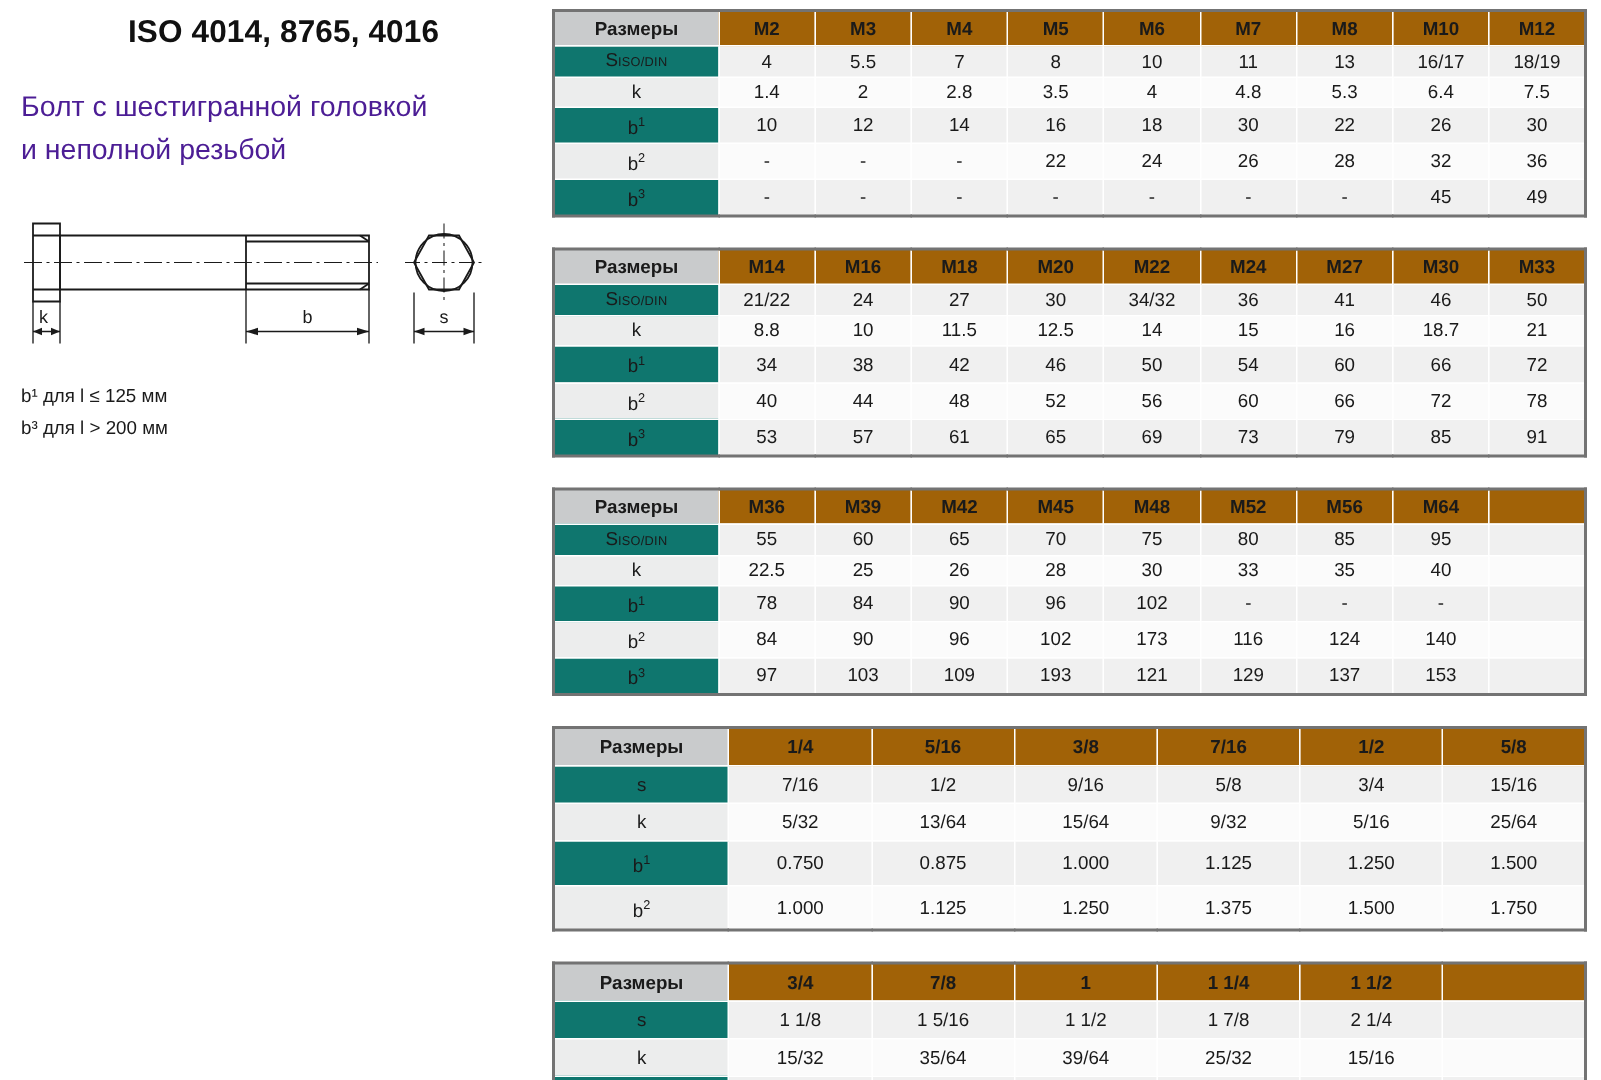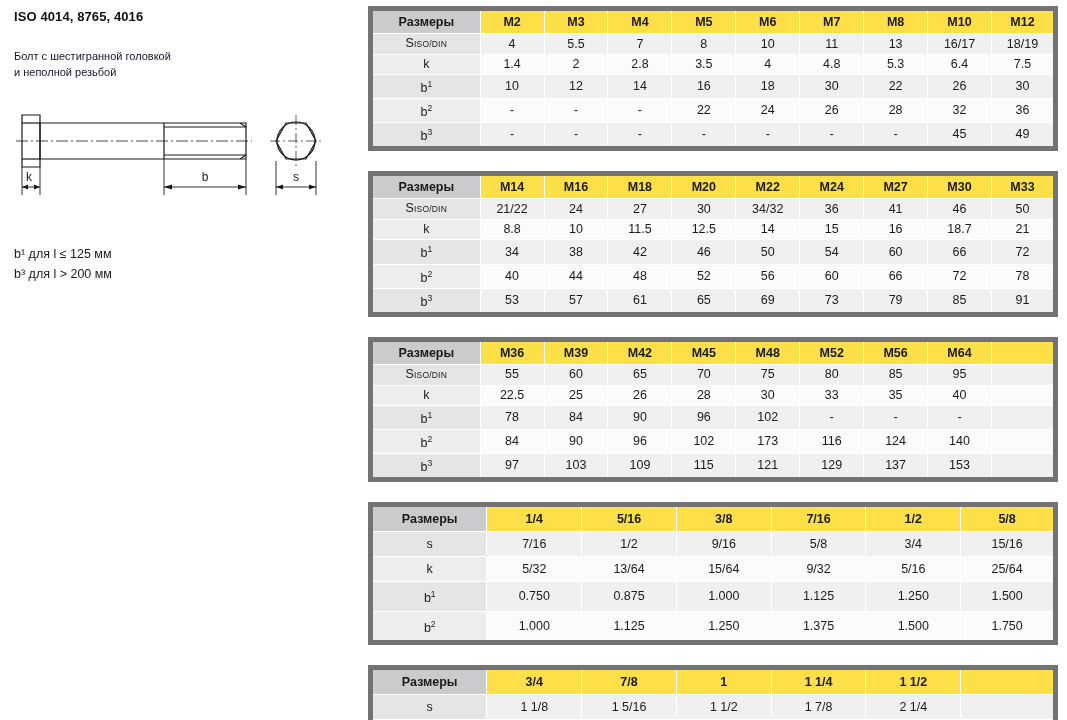--- a/index.html
+++ b/index.html
@@ -16,81 +16,82 @@
     width: 1067px; height: 720px;
   }
 
   
   #left-col {
     position: absolute;
     left: 14px; top: 8px;
     width: 350px;
   }
   .std-title {
-    font-size: 13px;
+    font-size: 21px;
     font-weight: bold;
     line-height: 1.35;
     letter-spacing: 0.1px;
     color: #111;
+    text-align: center;
   }
   .product-desc {
     margin-top: 22px;
-    font-size: 11px;
+    font-size: 19px;
     line-height: 1.5;
-    color: #0f172a;
+    color: #4c1d95;
   }
   #drawing {
     margin-top: 22px;
     width: 320px; height: 100px;
   }
   .notes {
-    margin-top: 37px;
+    margin-top: 12px;
     font-size: 12.5px;
     line-height: 1.62;
     color: #1a1a1a;
   }
 
   
   #tables {
     position: absolute;
     left: 368px; top: 6px;
     width: 690px;
   }
   table.dim {
     border-collapse: collapse;
     table-layout: fixed;
     width: 100%;
     margin-bottom: 20px;
-    border: 5px solid #737373;
+    border: 2px solid #737373;
   }
   table.dim td, table.dim th {
     border: 1px solid #ffffff;
     text-align: center;
     font-size: 12.5px;
     color: #1a1a1a;
     font-weight: normal;
     padding: 0;
     height: 19px;
     line-height: 19px;
   }
   table.dim thead th {
-    background: #fde047;
+    background: #a16207;
     font-weight: bold;
     font-size: 12.5px;
     height: 22px;
     line-height: 22px;
   }
   table.dim thead th.rowhdr { background: #c9cbcc; }
   table.dim tbody tr.odd td { background: #f0f0f0; }
   table.dim tbody tr.even td { background: #fbfbfb; }
   table.dim tbody td.rowhdr {
     background: #e3e4e5;
     font-size: 12.5px;
   }
-  table.dim tbody tr.odd td.rowhdr { background: #e5e5e5; }
+  table.dim tbody tr.odd td.rowhdr { background: #0f766e; }
   table.dim tbody tr.even td.rowhdr { background: #eceded; }
   .sub { font-size: 8.5px; vertical-align: baseline; letter-spacing: 0.2px; }
   .sup { font-size: 8.5px; vertical-align: super; }
 
   
   table.dim.imperial td, table.dim.imperial th {
     height: 24px; line-height: 24px;
   }
   table.dim.imperial thead th { height: 24px; line-height: 24px; }
 </style>
@@ -426,21 +427,21 @@
             <td>116</td>
             <td>124</td>
             <td>140</td>
             <td></td>
           </tr>
           <tr class="odd">
             <td class="rowhdr"><span>b</span><span class="sup">3</span></td>
             <td>97</td>
             <td>103</td>
             <td>109</td>
-            <td>115</td>
+            <td>193</td>
             <td>121</td>
             <td>129</td>
             <td>137</td>
             <td>153</td>
             <td></td>
           </tr>
         </tbody>
       </table>
       <table class="dim imperial">
         <colgroup>

